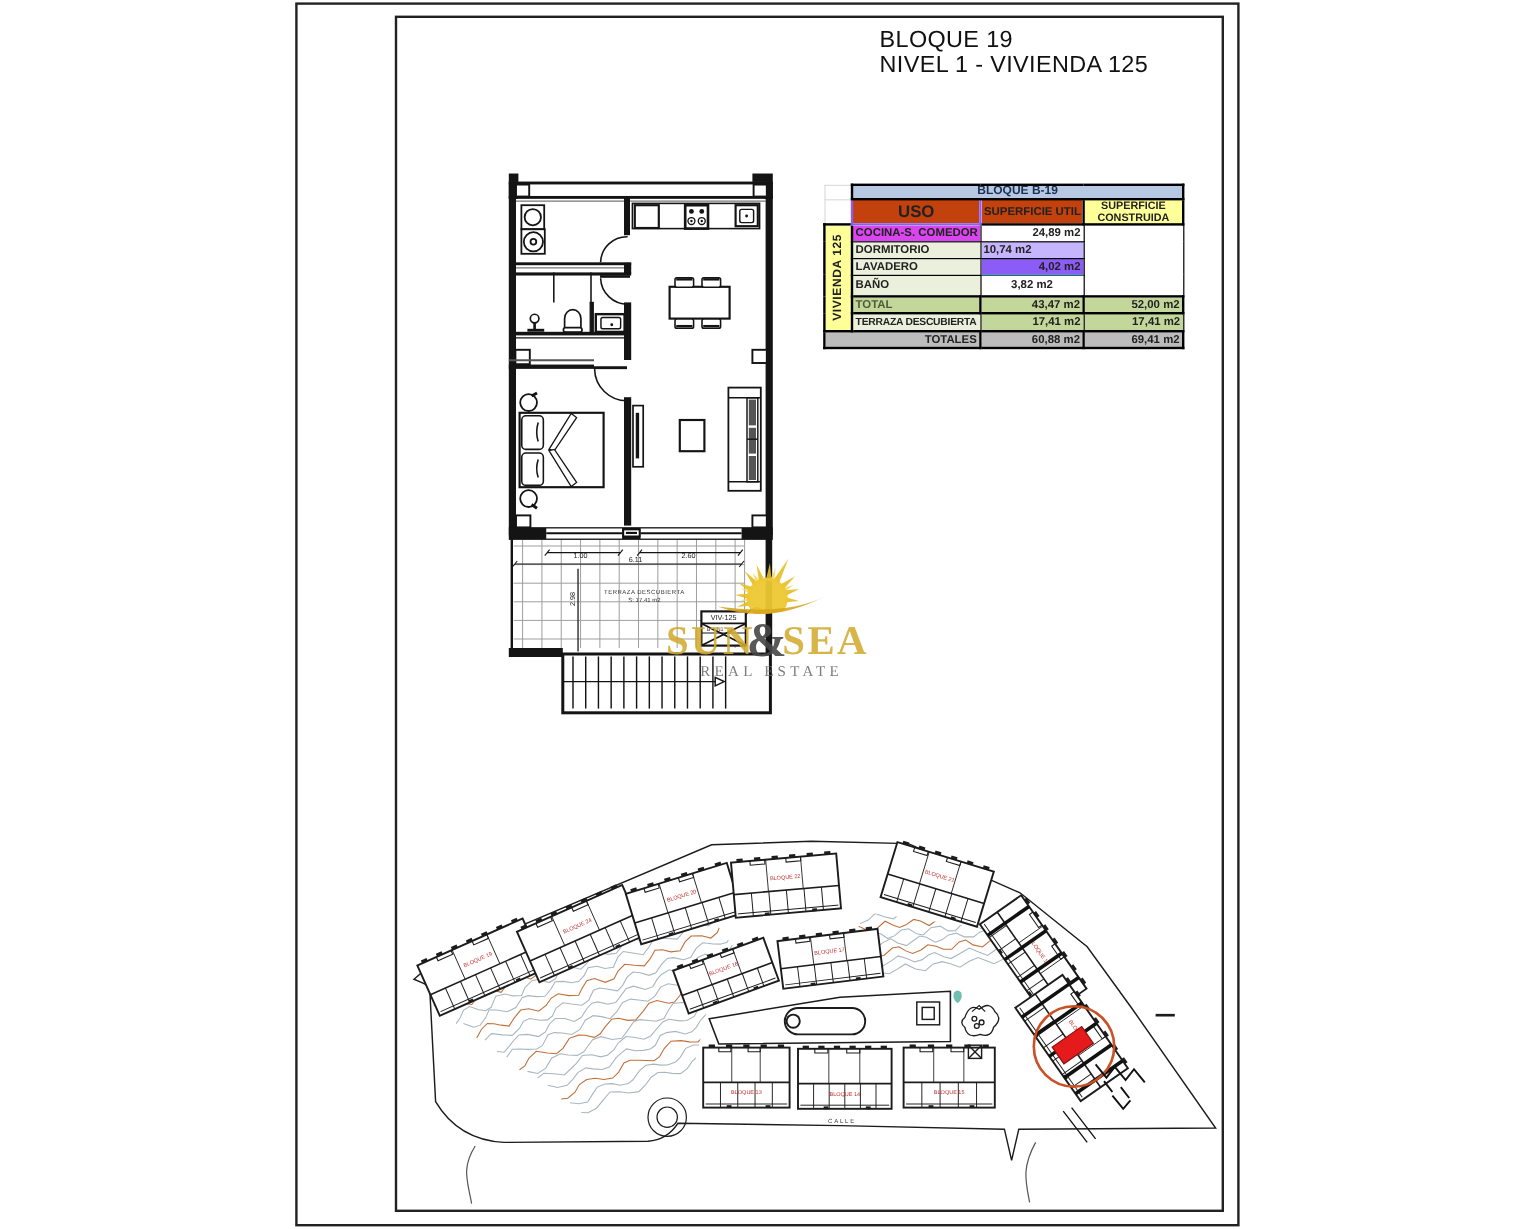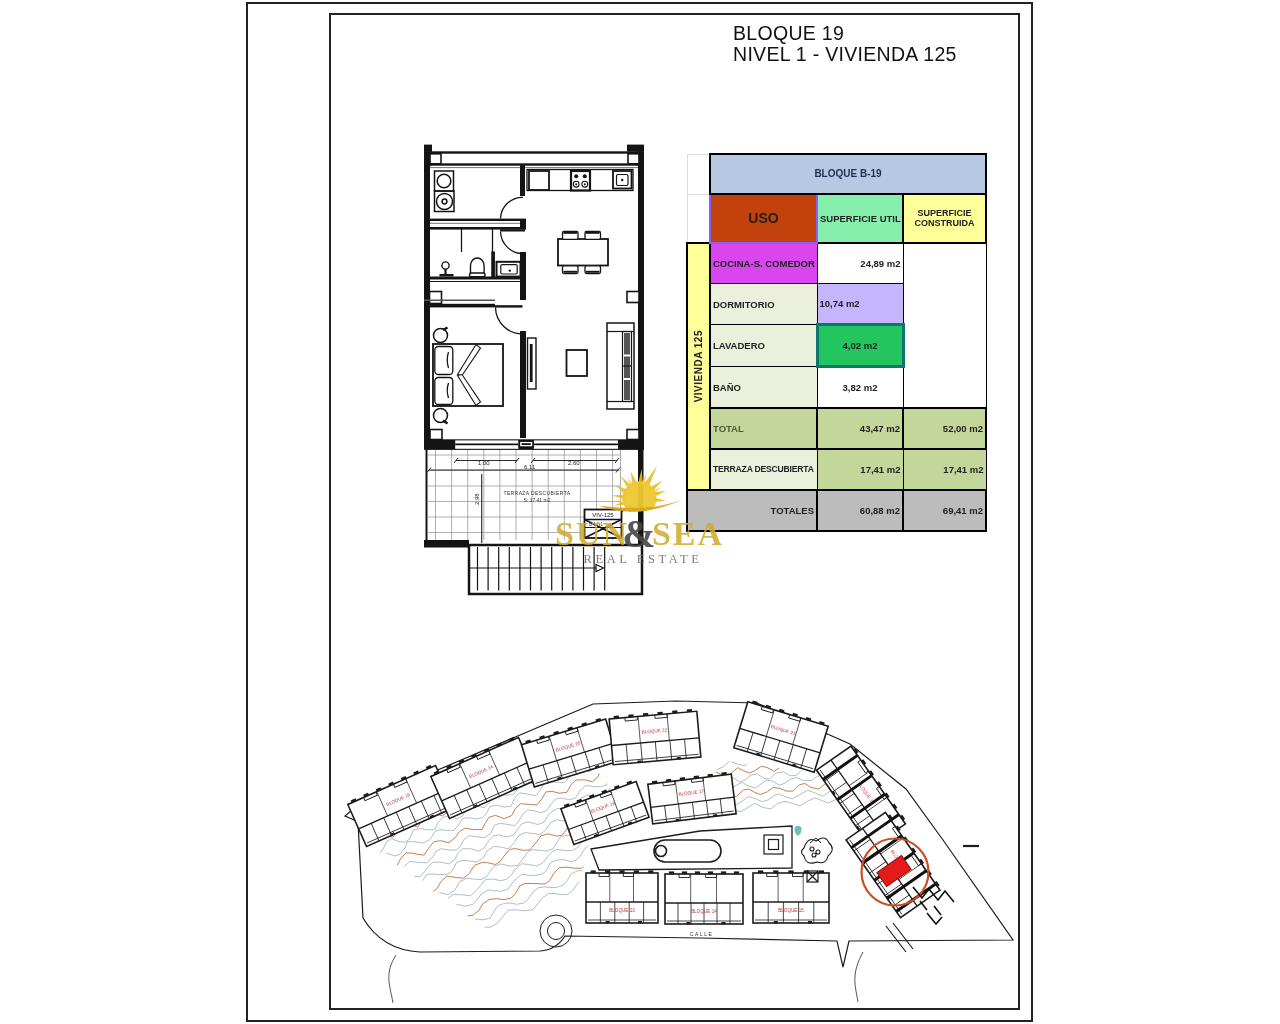--- a/index.html
+++ b/index.html
@@ -1,18 +1,18 @@
 <!DOCTYPE html>
 <html><head><meta charset="utf-8">
 <style>
 html,body{margin:0;padding:0;background:#ffffff;width:1280px;height:1024px;overflow:hidden;}
 body{font-family:"Liberation Sans",sans-serif;position:relative;}
 .abs{position:absolute;}
 table.area{border-collapse:collapse;table-layout:fixed;width:301px;font-family:"Liberation Sans",sans-serif;}
-table.area td{padding:14px 2px;overflow:hidden;white-space:nowrap;line-height:11px;}
+table.area td{padding:0 2px;overflow:hidden;white-space:nowrap;line-height:11px;}
 </style></head><body>
 
 <div class="abs" style="left:246px;top:2px;width:783px;height:1016px;border:2px solid #222;"></div>
 
 <div class="abs" style="left:329px;top:13px;width:687px;height:993px;border:2px solid #222;"></div>
 
 <div class="abs" style="left:733px;top:23px;font-size:19.5px;color:#111;line-height:20.5px;letter-spacing:0.3px;">BLOQUE 19<br>NIVEL 1 - VIVIENDA 125</div>
 
 <div class="abs" style="left:686px;top:153px;">
 <table class="area" style="font-size:9.5px;font-weight:bold;color:#222;">
@@ -25,41 +25,41 @@
 
 <tbody>
         <tr style="height:11px">
           <td style="border:1px solid #ddd;"></td>
           <td colspan="3" style="border:2px solid #000;background:#b7c9e2;text-align:center;color:#1c2f55;font-size:10px;line-height:10px;">BLOQUE B-19</td>
         </tr>
 
 <tr style="height:19px">
           <td style="border:1px solid #ddd;"></td>
           <td style="border:2px solid #8b5cf6;background:#c2410c;text-align:center;font-size:14px;">USO</td>
-          <td style="border:2px solid #000;background:#86efac;text-align:right;margin-left:40px;">SUPERFICIE UTIL</td>
+          <td style="border:2px solid #000;background:#c2410c;text-align:right;margin-left:40px;">SUPERFICIE UTIL</td>
           <td style="border:2px solid #000;background:#feff99;text-align:center;font-size:9px;line-height:9.5px;">SUPERFICIE<br>CONSTRUIDA</td>
         </tr>
 
 <tr style="height:14px">
           <td rowspan="6" style="border:2px solid #000;background:#feff99;text-align:center;padding:0;">
             <div style="writing-mode:vertical-rl;transform:rotate(180deg);margin:0 auto;font-size:10px;letter-spacing:0.5px;">VIVIENDA 125</div>
           </td>
 <td style="border:1px solid #000;background:#d946ef;">COCINA-S. COMEDOR</td>
           <td style="border:1px solid #000;background:#fff;text-align:right;">24,89 m2</td>
           <td rowspan="4" style="border:1px solid #000;background:#fff;"></td>
         </tr>
 
 <tr style="height:14px">
           <td style="border:1px solid #000;background:#eaf0dc;">DORMITORIO</td>
           <td style="border:1px solid #000;background:#c4b5fd;text-align:left;">10,74 m2</td>
         </tr>
 
 <tr style="height:14px">
           <td style="border:1px solid #000;background:#eaf0dc;">LAVADERO</td>
-          <td style="border:3px solid #0f766e;background:#22c55e;text-align:center;">4,02 m2</td>
+          <td style="border:1px solid #0f766e;background:#8b5cf6;text-align:right;">4,02 m2</td>
         </tr>
 
 <tr style="height:18px">
           <td style="border:1px solid #000;background:#eaf0dc;">BAÑO</td>
           <td style="border:1px solid #000;background:#fff;text-align:center;">3,82 m2</td>
         </tr>
 
 <tr style="height:14px">
           <td style="border:2px solid #000;background:#c4d79b;color:#4e5c38;">TOTAL</td>
           <td style="border:2px solid #000;background:#c4d79b;text-align:right;">43,47 m2</td>

